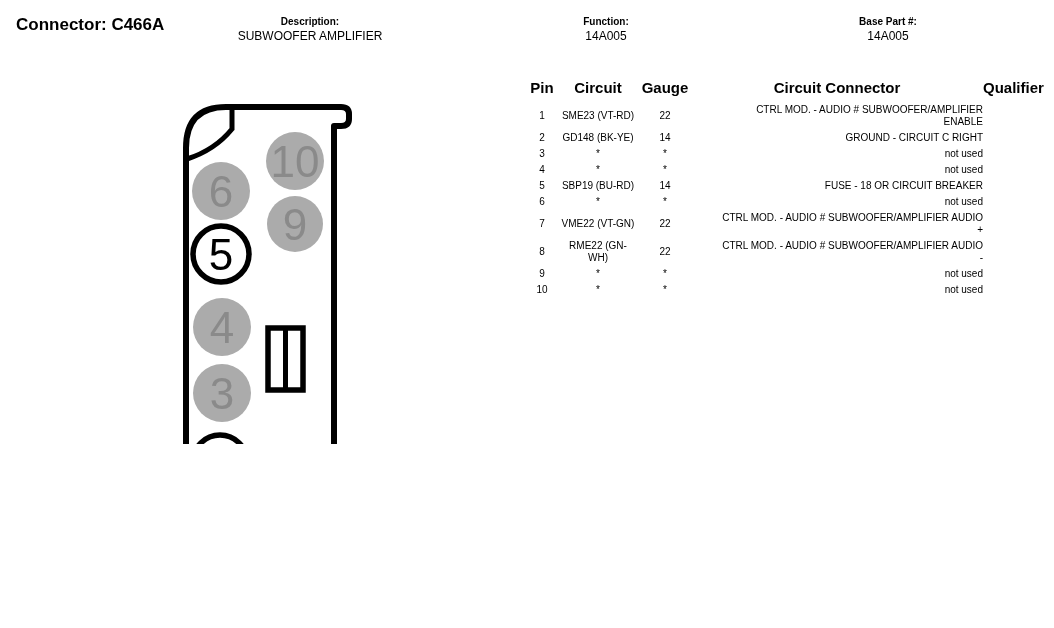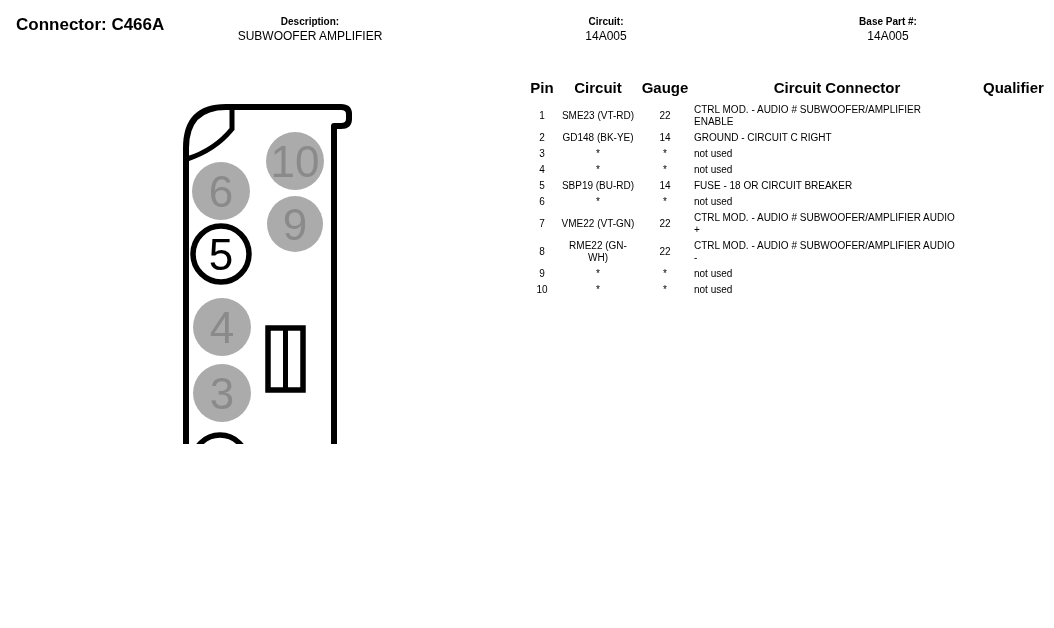--- a/index.html
+++ b/index.html
@@ -28,37 +28,37 @@
   .pin-num-black{fill:#000;}
   
   .pin-table{position:absolute;left:527px;top:79px;border-collapse:collapse;table-layout:fixed;}
   .pin-table th{font-size:15px;font-weight:bold;padding:0 0 6px 0;vertical-align:top;}
   .pin-table td{font-size:10px;line-height:12px;padding:2px 0;vertical-align:middle;text-align:center;}
   .col-pin{width:30px;}
   .col-circuit{width:82px;}
   .col-gauge{width:52px;}
   .col-func{width:292px;}
   .col-qual{width:56px;}
-  .pin-table td.cell-func{text-align:left;padding-left:3px;}
+  .pin-table td.cell-func{text-align:right;padding-left:3px;}
   .cell-circuit,.cell-func{white-space:pre-line;}
 </style>
 </head>
 <body>
 
 <div class="page">
 
   <div class="conn-title">Connector: C466A</div>
 
   <div class="hdr-block hdr-desc">
     <div class="hdr-label">Description:</div>
     <div class="hdr-value">SUBWOOFER AMPLIFIER</div>
   </div>
 
   <div class="hdr-block hdr-harness">
-    <div class="hdr-label">Circuit:</div>
+    <div class="hdr-label">Function:</div>
     <div class="hdr-value">14A005</div>
   </div>
 
   <div class="hdr-block hdr-base">
     <div class="hdr-label">Base Part #:</div>
     <div class="hdr-value">14A005</div>
   </div>
 
   <svg class="diagram" width="230" height="540" viewBox="150 90 230 540">
 

